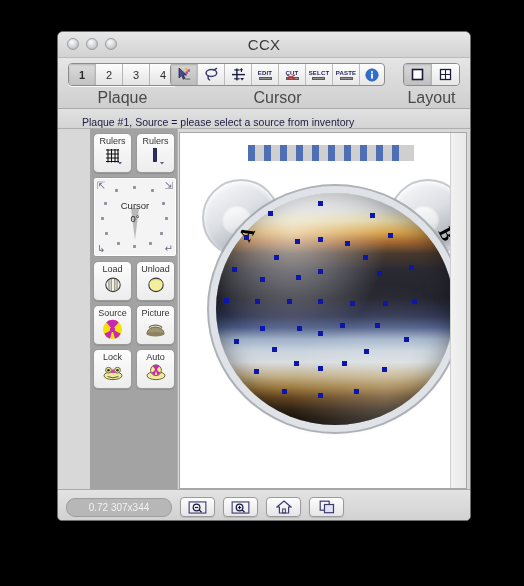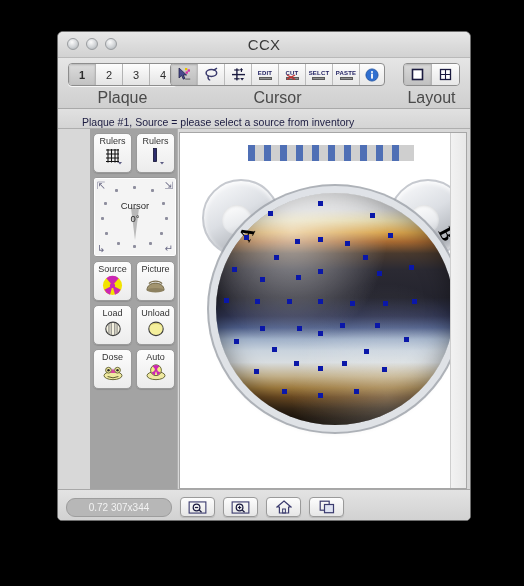--- a/index.html
+++ b/index.html
@@ -324,20 +324,43 @@
         <span class="dot" style="left:11px;top:54px"></span>
         <span class="dot" style="left:7px;top:39px"></span>
         <span class="dot" style="left:10px;top:24px"></span>
         <span class="dot" style="left:21px;top:11px"></span>
         <div class="dtxt" style="top:22px">Cursor</div>
         <div class="dtxt" style="top:35px">0°</div>
       </div>
 
       <div class="row2">
         <div class="pbtn">
+          <div class="lab">Load</div>
+          <div class="ic">
+            <svg width="20" height="18" viewBox="0 0 22 20">
+              <ellipse cx="11" cy="11" rx="8" ry="7.5" fill="#f5f2e0" stroke="#3b3b3b" stroke-width="1.2"></ellipse>
+              <g stroke="#6a6a6a" stroke-width="1">
+                <path d="M6.5 5 V17 M9 4 V18 M13 4 V18 M15.5 5 V17"></path>
+              </g>
+            </svg>
+          </div>
+        </div>
+        <div class="pbtn">
+          <div class="lab">Unload</div>
+          <div class="ic">
+            <svg width="20" height="18" viewBox="0 0 22 20">
+              <ellipse cx="11" cy="11" rx="8" ry="7.5" fill="#f4ef9c" stroke="#3b3b3b" stroke-width="1.2"></ellipse>
+              <path d="M4 8 C6 4 16 4 18 8" fill="none" stroke="#cfc769" stroke-width="1"></path>
+            </svg>
+          </div>
+        </div>
+      </div>
+
+      <div class="row2">
+        <div class="pbtn">
           <div class="lab">Source</div>
           <div class="ic">
             <svg width="21" height="21" viewBox="0 0 22 22">
               <circle cx="11" cy="11" r="10" fill="#f2e300"></circle>
               <g fill="#cc26b4">
                 <path d="M11 11 L4.5 3.3 A10 10 0 0 1 17.5 3.3 Z"></path>
                 <path d="M11 11 L19.6 15.4 A10 10 0 0 1 13.6 20.6 Z"></path>
                 <path d="M11 11 L8.4 20.6 A10 10 0 0 1 2.4 15.4 Z"></path>
               </g>
               <circle cx="11" cy="11" r="2.7" fill="#cc26b4"></circle>
@@ -351,44 +374,21 @@
               <path d="M2 16 C2 6 20 6 20 16 Z" fill="#a2946f" stroke="#6e6445" stroke-width="1"></path>
               <path d="M4 9 C7 5.5 15 5.5 18 9" fill="none" stroke="#7d7152" stroke-width="1.2"></path>
               <ellipse cx="11" cy="16" rx="9" ry="2.4" fill="#8d8160"></ellipse>
             </svg>
           </div>
         </div>
       </div>
 
       <div class="row2">
         <div class="pbtn">
-          <div class="lab">Load</div>
-          <div class="ic">
-            <svg width="20" height="18" viewBox="0 0 22 20">
-              <ellipse cx="11" cy="11" rx="8" ry="7.5" fill="#f5f2e0" stroke="#3b3b3b" stroke-width="1.2"></ellipse>
-              <g stroke="#6a6a6a" stroke-width="1">
-                <path d="M6.5 5 V17 M9 4 V18 M13 4 V18 M15.5 5 V17"></path>
-              </g>
-            </svg>
-          </div>
-        </div>
-        <div class="pbtn">
-          <div class="lab">Unload</div>
-          <div class="ic">
-            <svg width="20" height="18" viewBox="0 0 22 20">
-              <ellipse cx="11" cy="11" rx="8" ry="7.5" fill="#f4ef9c" stroke="#3b3b3b" stroke-width="1.2"></ellipse>
-              <path d="M4 8 C6 4 16 4 18 8" fill="none" stroke="#cfc769" stroke-width="1"></path>
-            </svg>
-          </div>
-        </div>
-      </div>
-
-      <div class="row2">
-        <div class="pbtn">
-          <div class="lab">Dose</div>
+          <div class="lab">Lock</div>
           <div class="ic">
             <svg width="22" height="18" viewBox="0 0 24 20">
               <ellipse cx="12" cy="14" rx="10" ry="4.5" fill="#efe9a0" stroke="#5b5b2e" stroke-width="1"></ellipse>
               <circle cx="7" cy="8" r="3.2" fill="#f1ea9d" stroke="#5b5b2e" stroke-width="1"></circle>
               <circle cx="17" cy="8" r="3.2" fill="#f1ea9d" stroke="#5b5b2e" stroke-width="1"></circle>
               <circle cx="7" cy="8" r="1.4" fill="#2b2b2b"></circle>
               <circle cx="17" cy="8" r="1.4" fill="#2b2b2b"></circle>
               <path d="M9 11 L12 6 L15 11 Z" fill="#d8459e"></path>
               <path d="M6 15 Q12 18 18 15" fill="none" stroke="#5b5b2e" stroke-width="1.1"></path>
             </svg>

